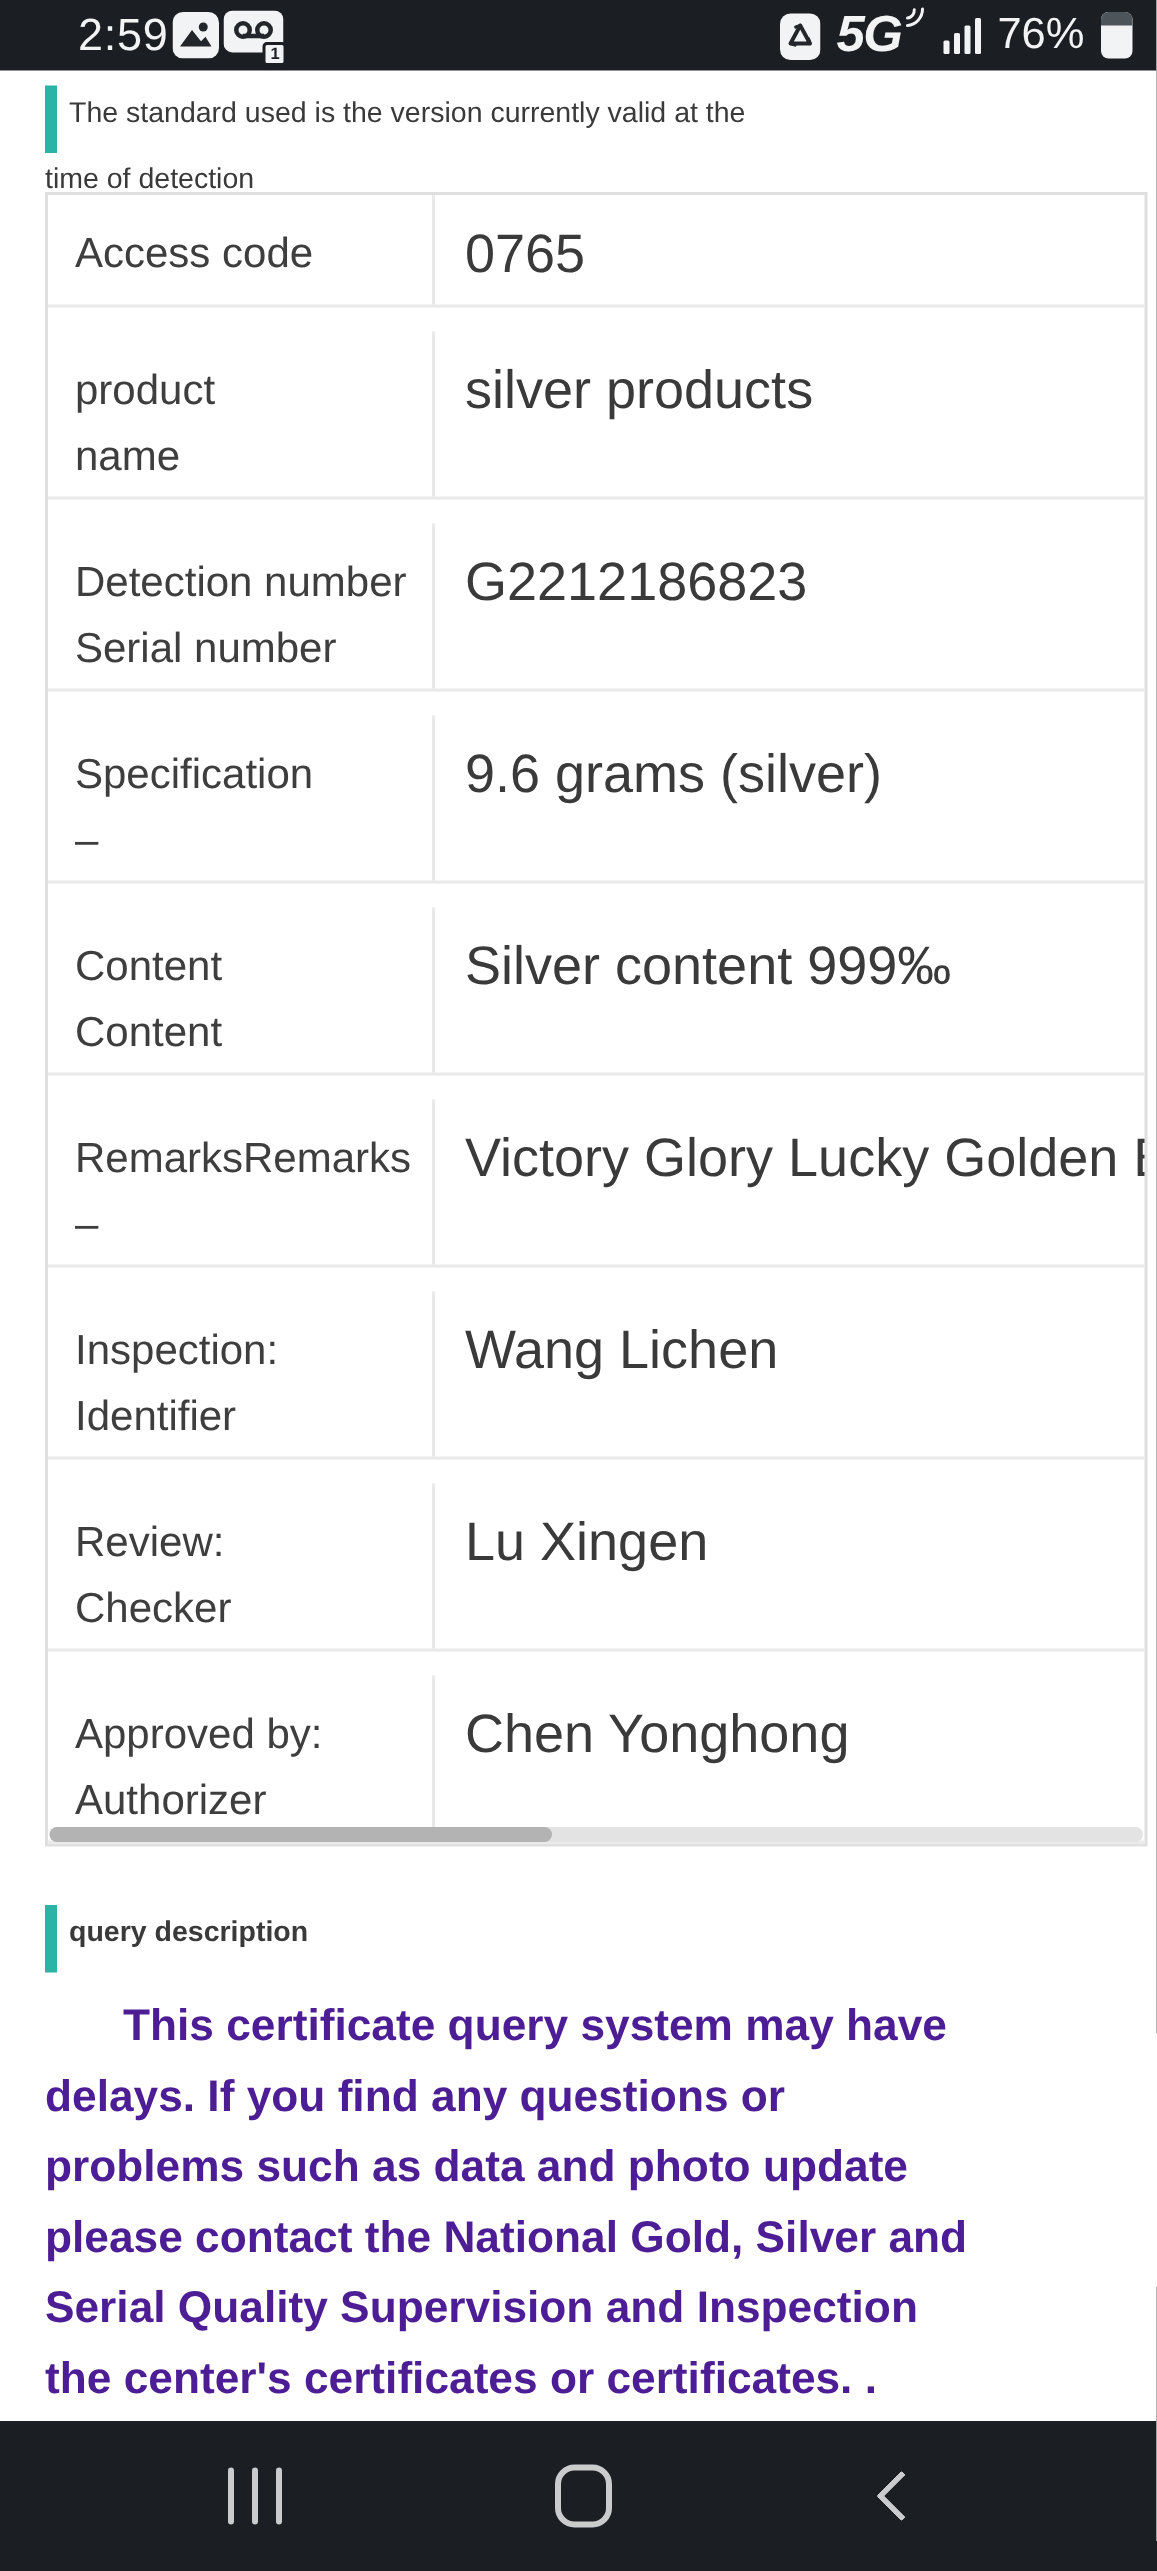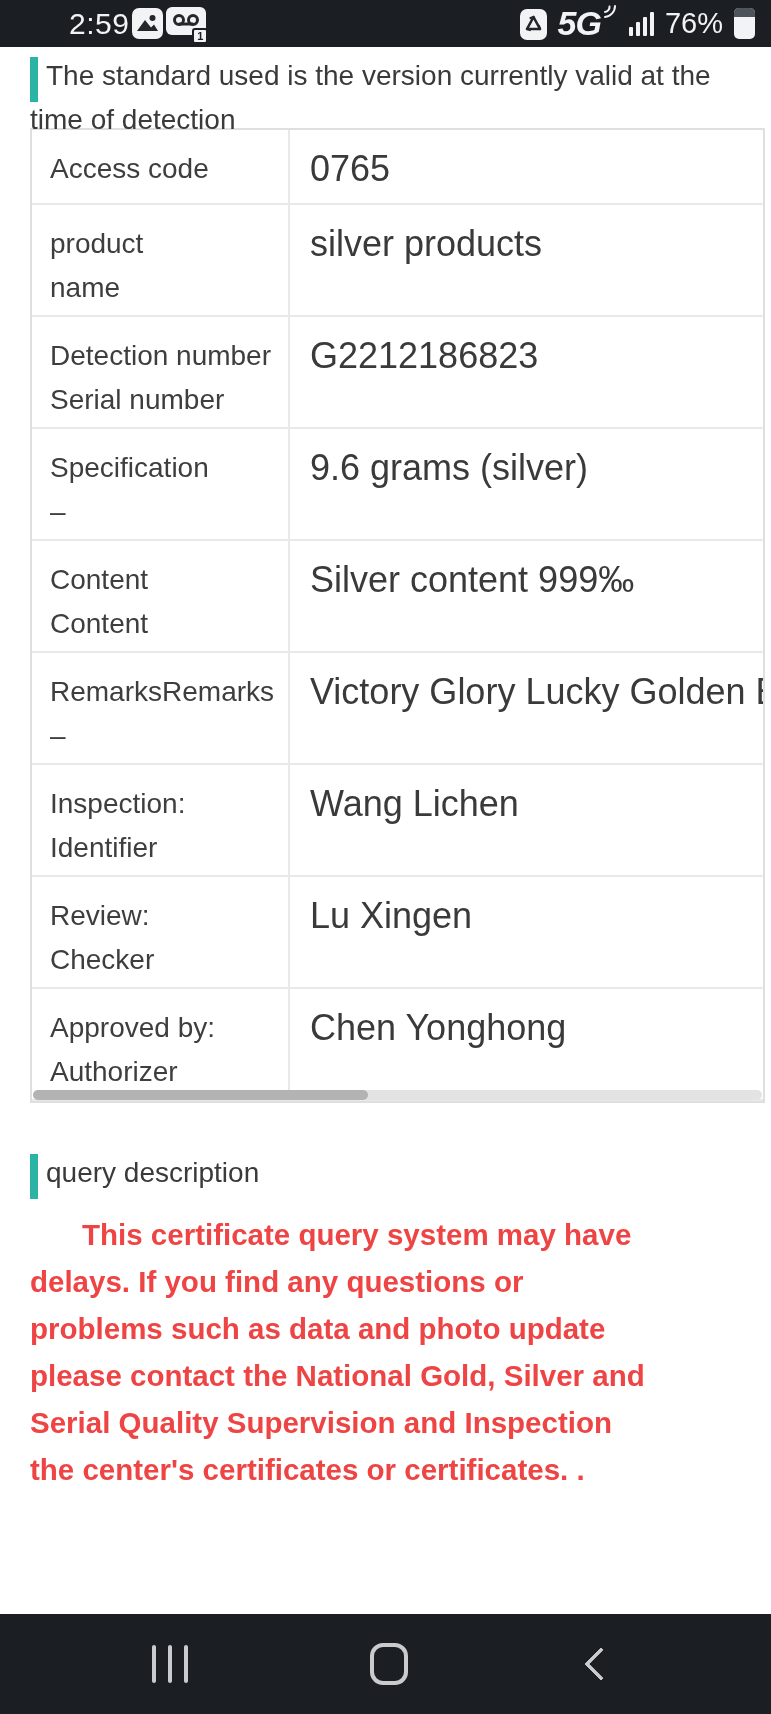--- a/index.html
+++ b/index.html
@@ -9,21 +9,21 @@
     background:#ffffff; overflow:hidden;
     font-family:"Liberation Sans", sans-serif; color:#3e3e3e;
   }
 
   
   .status-bar {
     position:absolute; top:0; left:0; width:771px; height:47px;
     background:#1b1e22; color:#f2f3f4;
     display:flex; align-items:center; padding:0 16px 0 52px;
   }
-  .sb-left { display:flex; align-items:center; gap:3px;margin-left:17px; }
+  .sb-left { display:flex; align-items:center; gap:3px; }
   .sb-time { font-size:30px; letter-spacing:0.5px; }
   .sb-right { margin-left:auto; display:flex; align-items:center; gap:11px; }
   .sb-pct { font-size:29px; }
   .icon-gallery, .icon-vm-body, .icon-psave { display:block; }
   .vm-wrap { position:relative; width:40px; height:34px; }
   .vm-badge {
     position:absolute; right:-2px; bottom:-3px; width:16px; height:16px;
     background:#f2f3f4; border:2px solid #1b1e22; border-radius:3px;
     font-size:11px; font-weight:bold; color:#1b1e22;
     display:flex; align-items:center; justify-content:center;
@@ -33,50 +33,50 @@
   .sig { display:flex; align-items:flex-end; gap:3px; height:25px; }
   .sig i { display:block; width:4px; background:#f2f3f4; border-radius:1px; }
   .sig i:nth-child(1){height:9px;} .sig i:nth-child(2){height:14px;}
   .sig i:nth-child(3){height:19px;} .sig i:nth-child(4){height:24px;}
   .batt { position:relative; width:21px; height:31px; border-radius:5px;
           background:#f2f3f4; overflow:hidden; }
   .batt::before { content:""; position:absolute; top:0; left:0; right:0; height:9px; background:#4d545a; }
 
   
   .h-block { position:relative; margin:7px 30px 0 30px; z-index:2;
-             font-size:28px; line-height:44px; color:#3a3a3a; }
+             font-size:19px; line-height:44px; color:#3a3a3a; }
   .h-block .bar { position:absolute; left:0; top:3px; width:8px; height:45px; background:#2bb3a5; }
   .h-block .h-line1 { text-indent:16px; }
-  .h-block2 { margin-top:48px; }
+  .h-block2 { margin-top:36px;font-weight:bold; }
 
   
   .tbl-wrap {
     position:relative; margin:-14px 30px 0 30px; width:735px;
     border:2px solid #dfdfdf; background:transparent; z-index:1;
   }
   .t-row { display:flex; border-bottom:2px solid #e9e9e9; }
   .t-row:last-child { border-bottom:none; padding-bottom:20px; }
   .cell-label {
     width:258px; flex:0 0 258px; border-right:2px solid #e9e9e9;
     padding:17px 8px 0 18px; font-size:28px; line-height:44px; color:#3e3e3e;
   }
   .cell-label div:empty { display:none; }
   .cell-value {
     flex:1 1 auto; padding:17px 0 0 20px; font-size:36px; line-height:44px;
     color:#3a3a3a; white-space:nowrap; overflow:hidden;
   }
-  .rh-1 { min-height:75px; } .rh-2 { min-height:112px; }
+  .rh-1 { min-height:75px; } .rh-2 { min-height:112px;margin-top:16px; }
   .scroll-track {
     position:absolute; left:1px; right:1px; bottom:1px; height:10px;
     background:#e3e3e3; border-radius:5px;
   }
   .scroll-thumb { width:46%; height:10px; background:#b3b3b3; border-radius:5px; }
 
   
-  .notice { margin:16px 30px 0 30px; color:#ef4444; font-weight:bold;
+  .notice { margin:16px 30px 0 30px; color:#4c1d95; font-weight:bold;
             font-size:29.5px; line-height:47px; }
   .notice div:first-child { text-indent:52px; }
 
   
   .nav-bar {
     position:absolute; bottom:0; left:0; width:771px; height:100px;
     background:#1b1e22; display:flex; align-items:center;
     justify-content:space-between; padding:0 146px;
   }
   .ic-recents { display:flex; gap:12px; }

